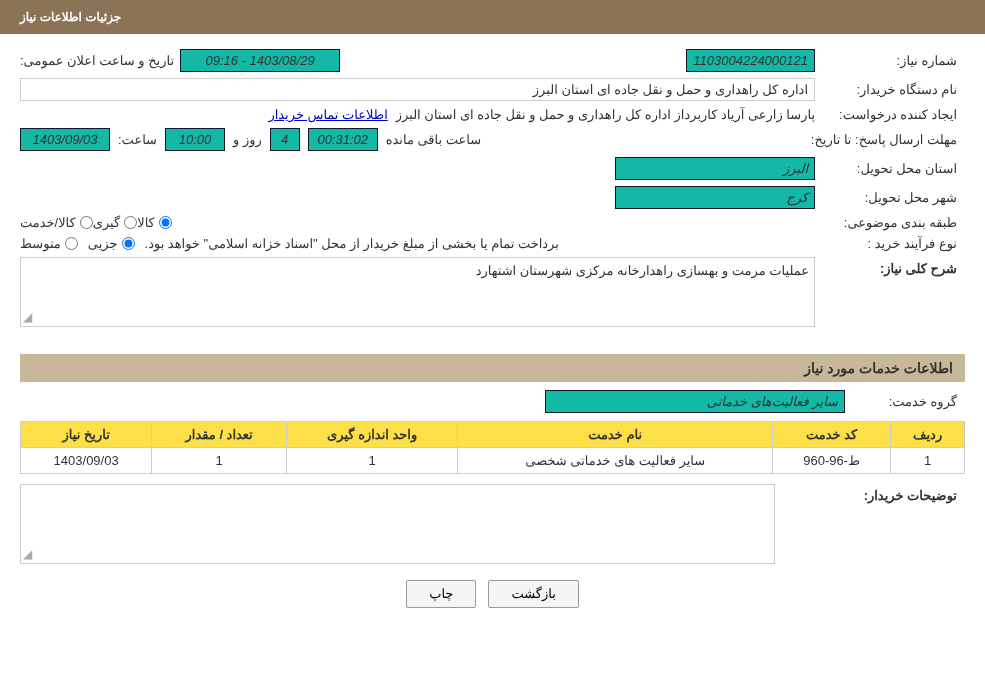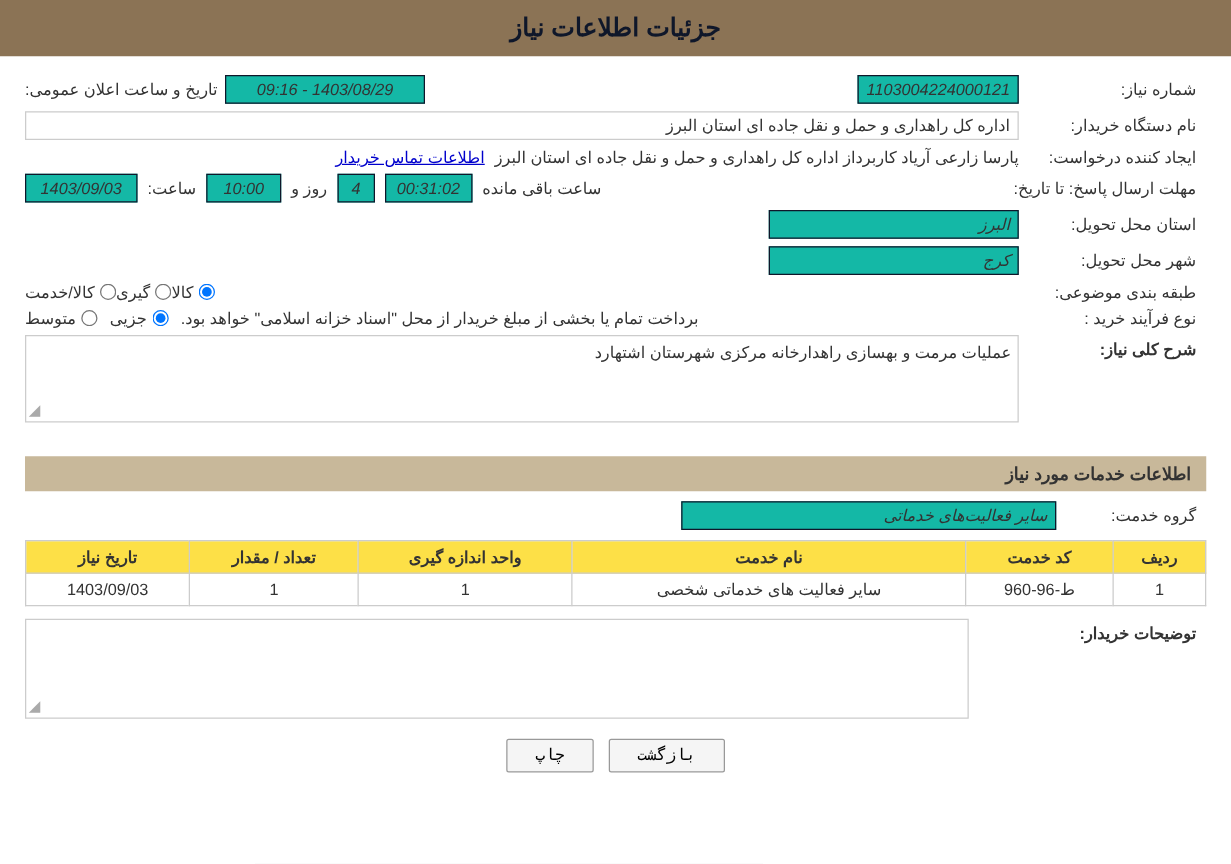--- a/index.html
+++ b/index.html
@@ -11,24 +11,24 @@
       color: #333;
     }
     .page-container {
       width: 985px;
       min-height: 691px;
       background: #fff;
       margin: 0 auto;
     }
     .header-bar {
       background: #8B7355;
-      color: #0f172a;
-      text-align: center;
+      color: #ffffff;
+      text-align: left;
       padding: 10px 20px;
-      font-size: 20px;
+      font-size: 12px;
       font-weight: bold;
     }
     .main-content {
       padding: 15px 20px;
     }
     .value-box-wide {
       border: 1px solid #ccc;
       padding: 3px 6px;
       background: #fff;
       width: 100%;
@@ -96,21 +96,21 @@
       display: flex;
       justify-content: center;
       gap: 12px;
       margin: 16px 0;
     }
     .btn {
       padding: 5px 22px;
       border: 1px solid #999;
       background: #f5f5f5;
       cursor: pointer;
-      font-family: Liberation Mono, monospace;
+      font-family: Liberation Serif, serif;
       font-size: 13px;
       border-radius: 2px;
     }
     .info-row {
       display: flex;
       align-items: center;
       margin-bottom: 6px;
     }
     .info-label {
       text-align: right;

